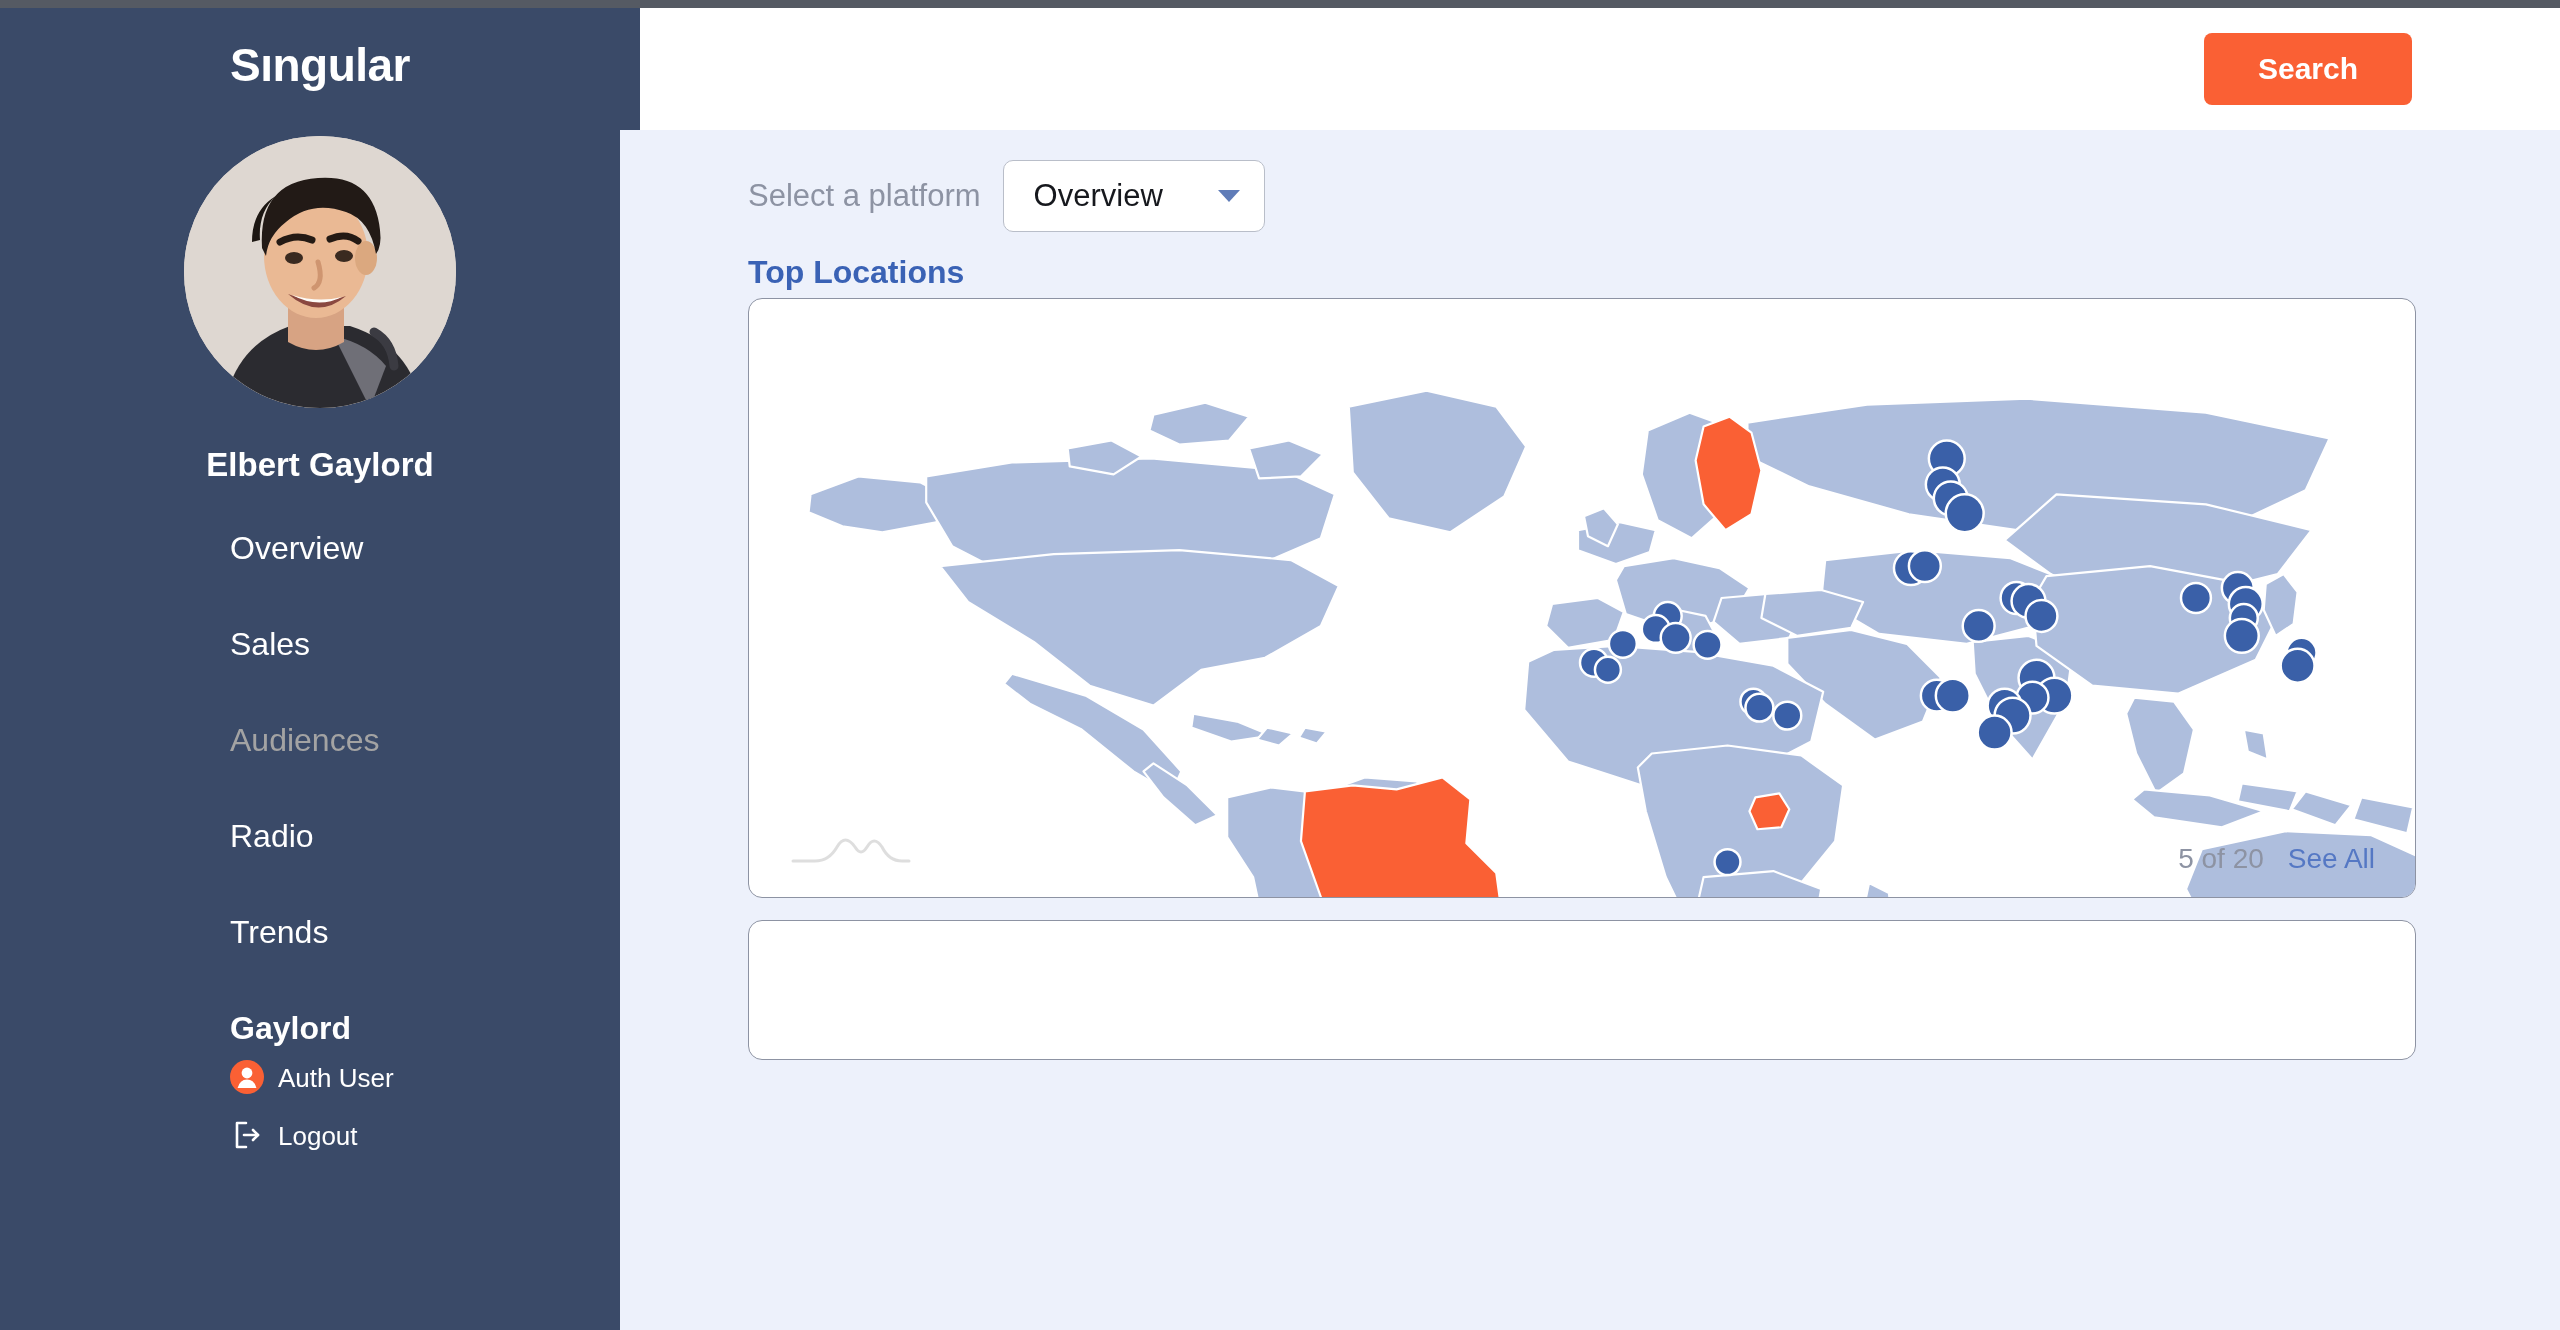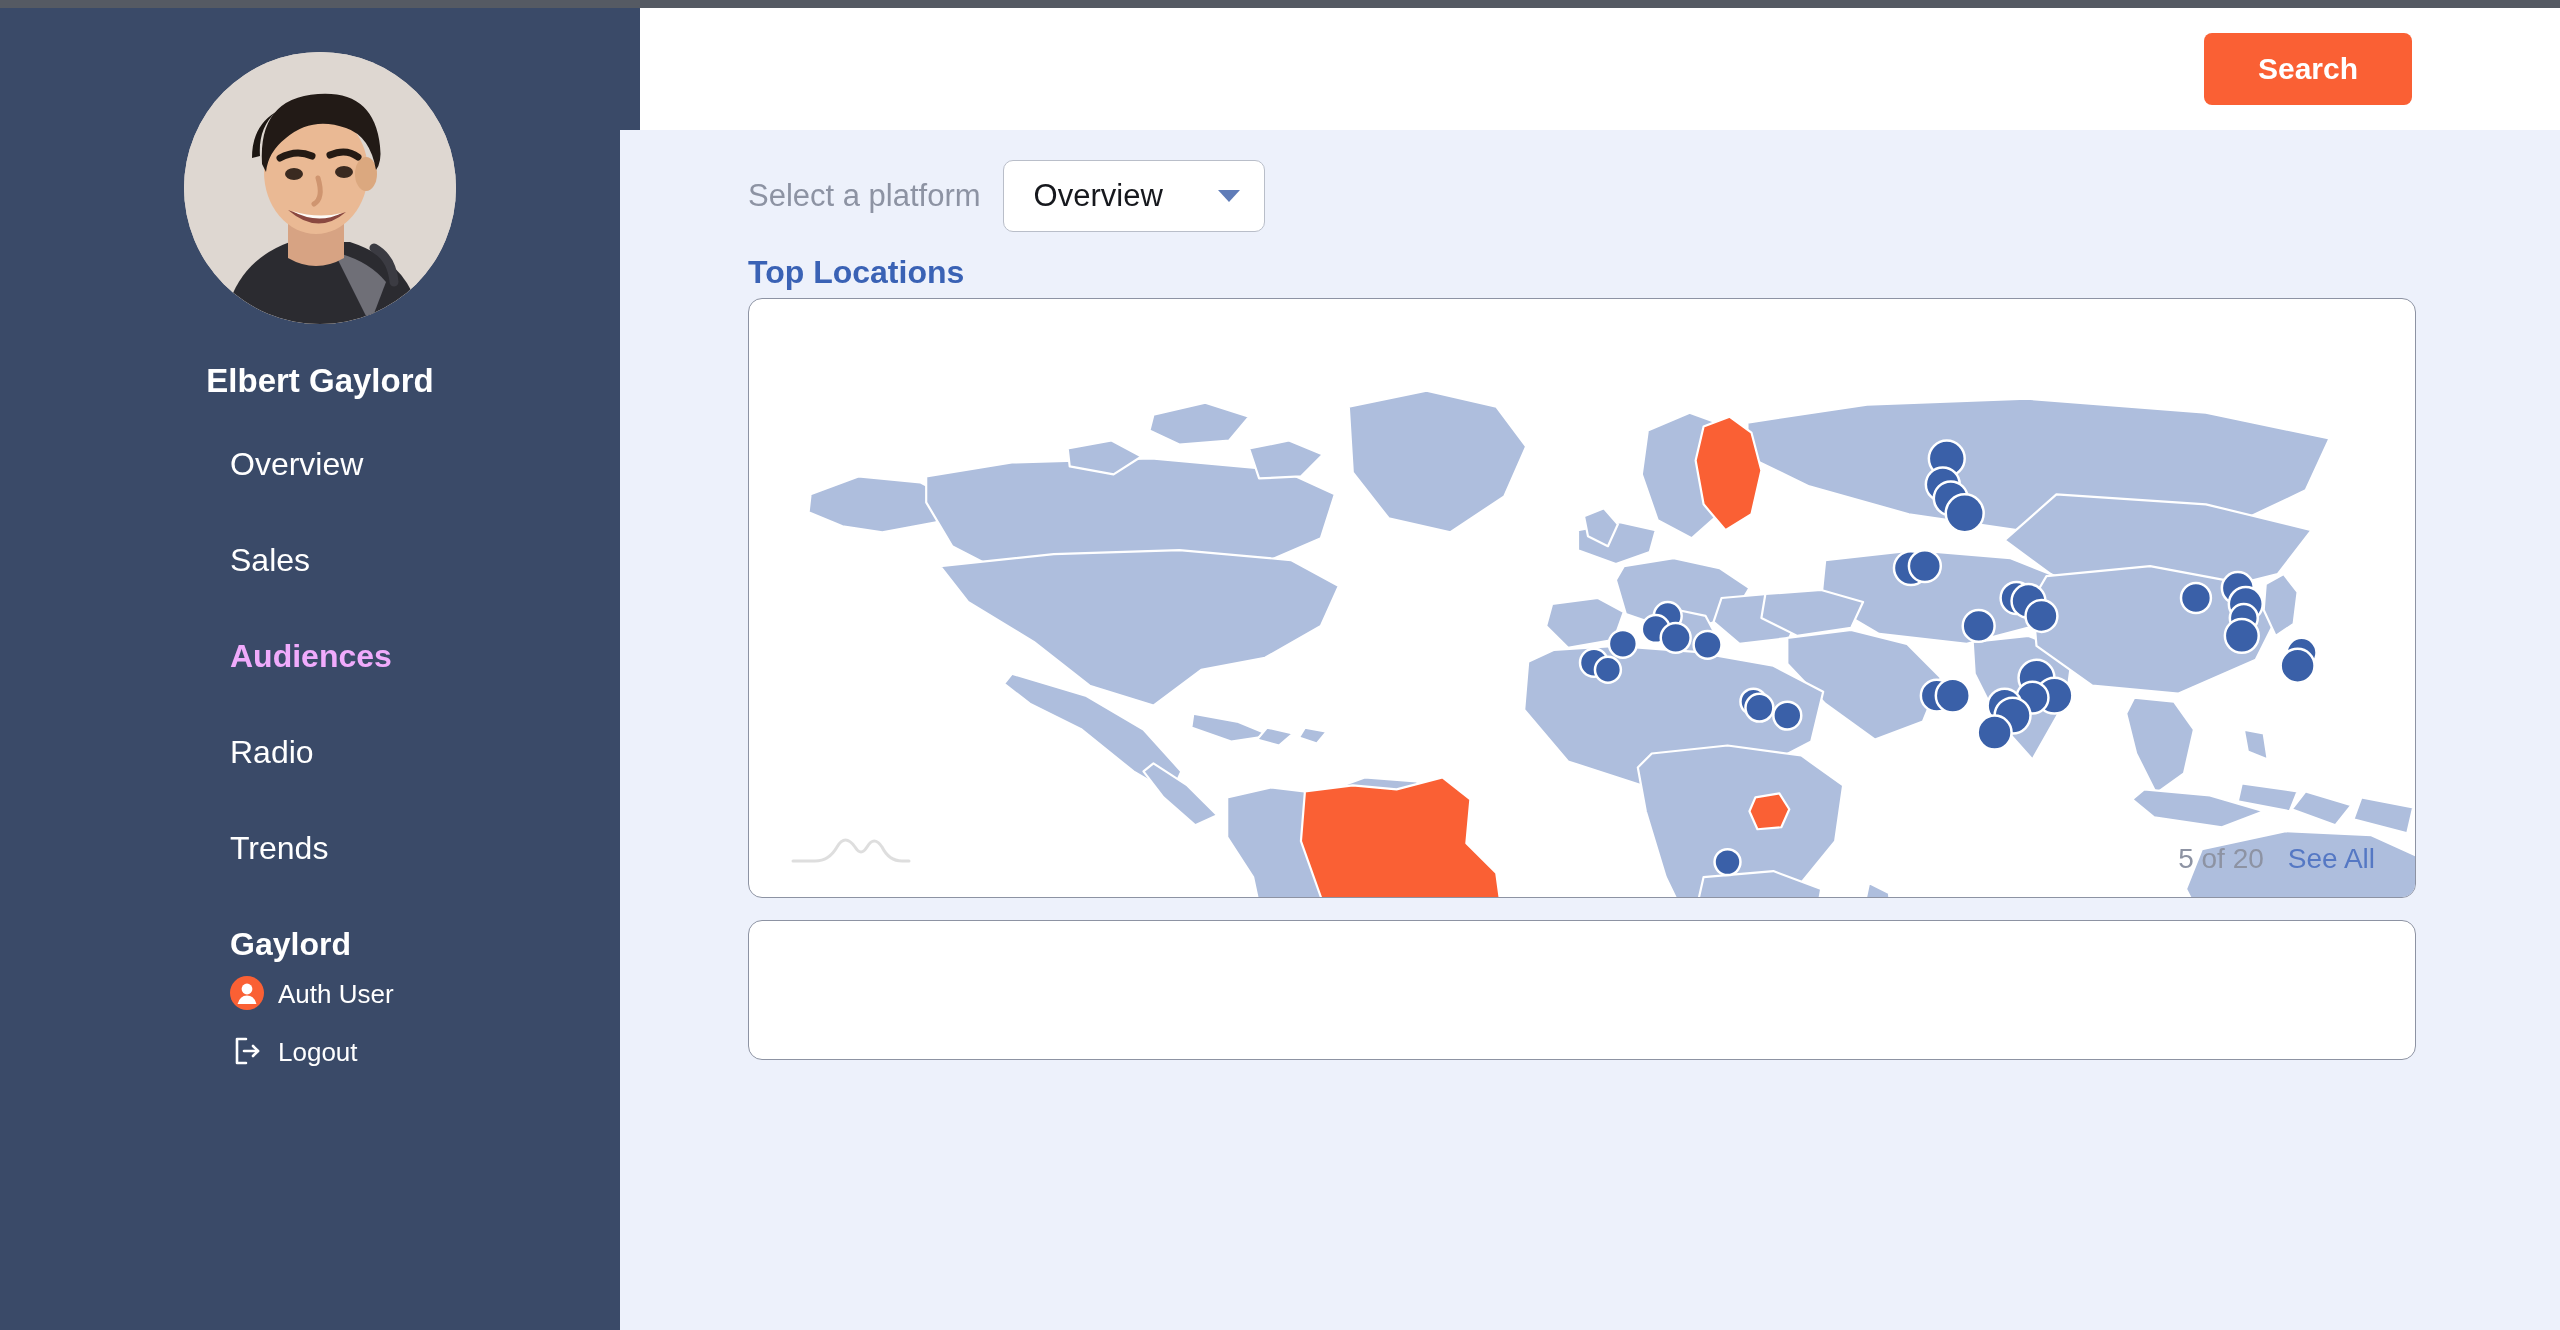--- a/index.html
+++ b/index.html
@@ -55,21 +55,21 @@
   .nav-item {
     display: block;
     color: #ffffff;
     font-size: 32px;
     line-height: 1;
     padding: 0;
     margin-bottom: 64px;
     cursor: pointer;
     white-space: nowrap;
   }
-  .nav-item.active { color: #f0abfc; font-weight: bold; }
+  .nav-item.active { color: #a3a3a3; }
   .nav-item.summary { font-weight: bold; margin-bottom: 16px; }
 
   .sub-item {
     display: flex; align-items: flex-end; gap: 14px;
     color: #ffffff; font-size: 26px;
     margin-bottom: 24px; margin-left: 0px;
     cursor: pointer;
   }
   .sub-item .ico { width: 34px; height: 34px; flex: 0 0 34px;
                    display: flex; align-items: center; justify-content: center; }
@@ -150,20 +150,21 @@
 </style>
 </head>
 <body>
 
 <div id="app">
 
   <div class="chrome-strip"></div>
 
   <aside class="sidebar">
 
+    <div class="logo">Sıngular</div>
 
     <div class="avatar-wrap">
       <div class="avatar">
         <svg viewBox="0 0 272 272">
           <rect width="272" height="272" fill="#ded7d1"></rect>
 
           <path d="M40 272 q10 -62 66 -82 l60 0 q62 20 72 82 z" fill="#2b2b30"></path>
           <path d="M150 200 q34 8 52 30 l-16 42 z" fill="#6f6f77"></path>
 
           <path d="M104 168 h56 v38 q-28 16 -56 0 z" fill="#d7a383"></path>

